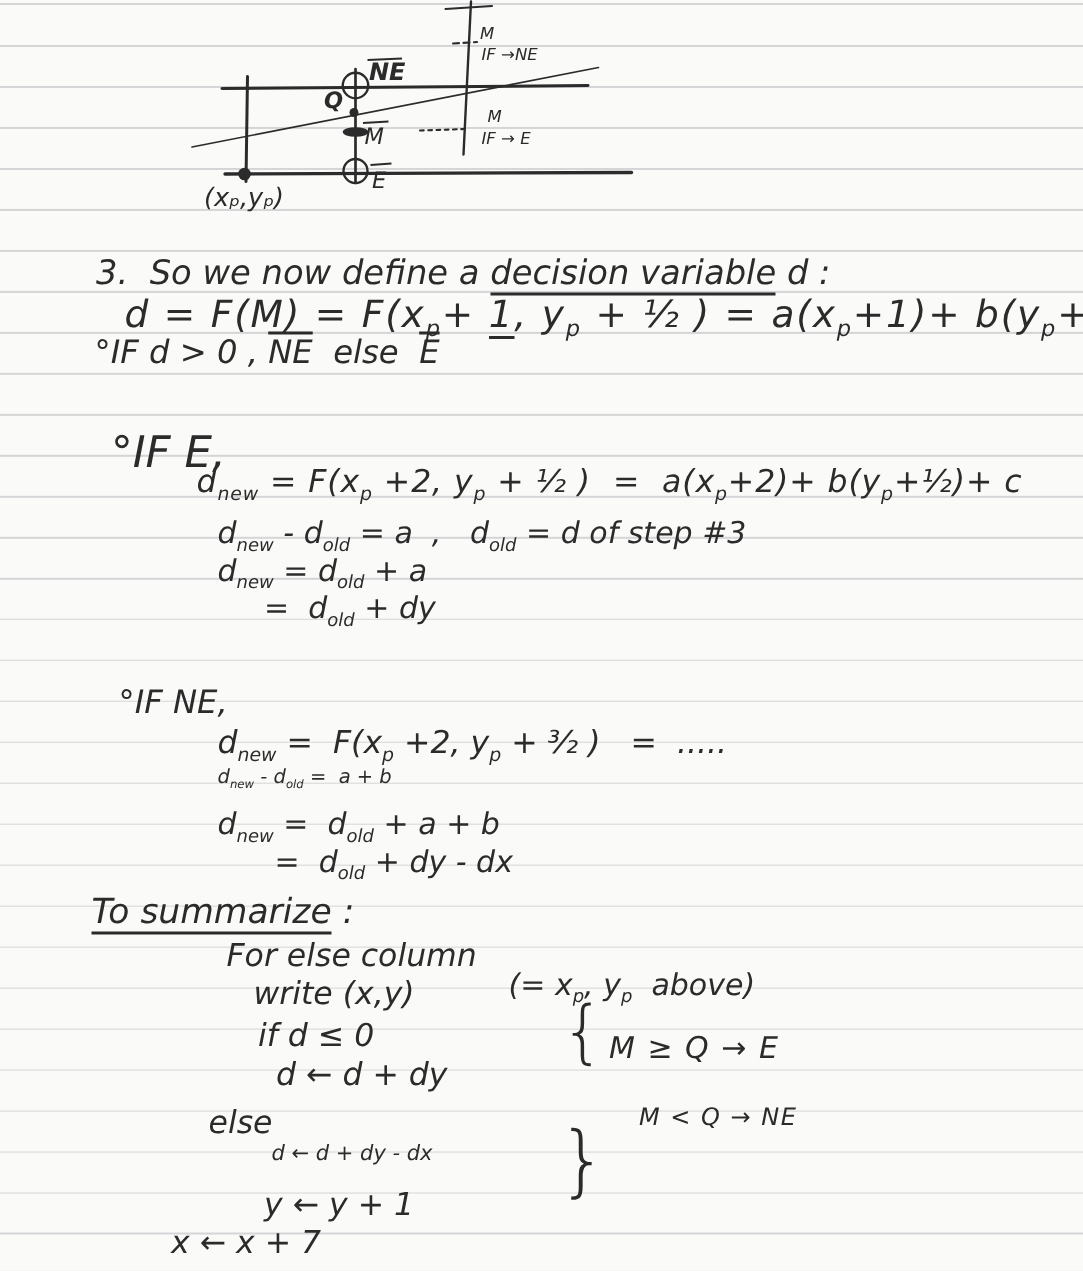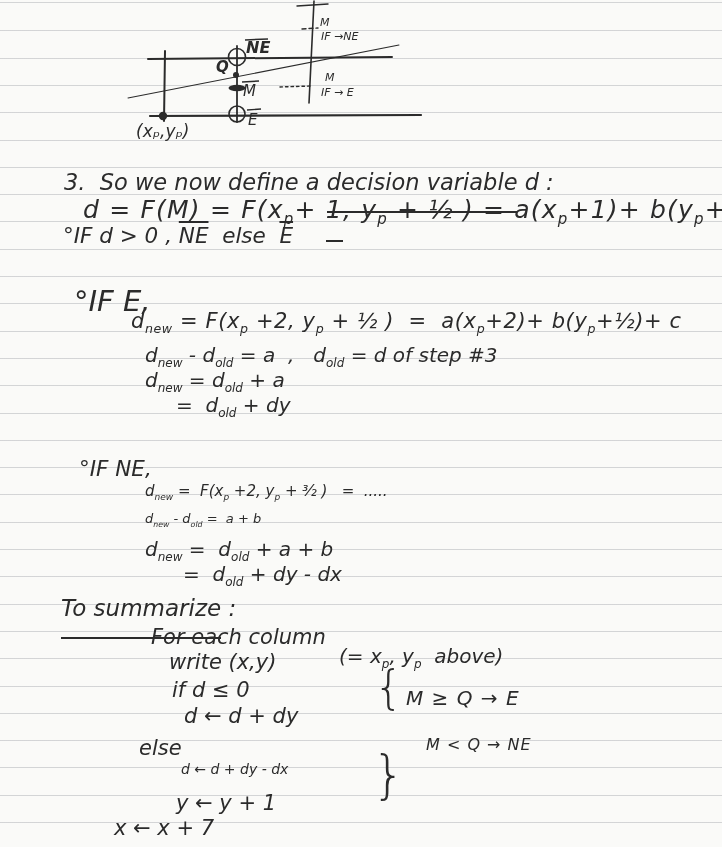--- a/index.html
+++ b/index.html
@@ -25,21 +25,21 @@
     background-position:0 4px;
   }
   .hw{
     position:absolute;
     white-space:pre;
     font-style:italic;
     color:var(--ink);
     line-height:1.15;
   }
   .hw sub{font-size:0.6em;line-height:0;}
-  .u{border-bottom:2.5px solid currentColor;padding-bottom:16px;}
+  .u{border-bottom:2.5px solid currentColor;padding-bottom:0;}
   .vec{text-decoration:overline;text-decoration-thickness:1.5px;}
   .brace{
     position:absolute;
     color:var(--ink);
     font-style:normal;
     font-weight:200;
     line-height:1;
     font-family:"DejaVu Sans",sans-serif;
   }
   svg.diagram{position:absolute;left:0;top:0;}
@@ -93,27 +93,27 @@
   <div class="hw" style="left:83px;top:196px;font-size:25px;letter-spacing:1.2px">d = F(M) = F(x<sub>p</sub>+ <span class="u">1</span>, y<sub>p</sub> + ½ ) = a(x<sub>p</sub>+1)+ b(y<sub>p</sub>+½)+c</div>
   <div class="hw" style="left:63px;top:224px;font-size:21.5px">°IF d &gt; 0 , <span class="vec">NE</span>  else  <span class="vec">E</span></div>
 
   <div class="hw" style="left:74px;top:285px;font-size:29px">°IF E,</div>
   <div class="hw" style="left:131px;top:309px;font-size:21px;letter-spacing:0.6px">d<sub>new</sub> = F(x<sub>p</sub> +2, y<sub>p</sub> + ½ )  =  a(x<sub>p</sub>+2)+ b(y<sub>p</sub>+½)+ c</div>
   <div class="hw" style="left:145px;top:344px;font-size:20px">d<sub>new</sub> - d<sub>old</sub> = a  ,   d<sub>old</sub> = d of step #3</div>
   <div class="hw" style="left:145px;top:369px;font-size:20px">d<sub>new</sub> = d<sub>old</sub> + a</div>
   <div class="hw" style="left:176px;top:394px;font-size:20px">=  d<sub>old</sub> + dy</div>
 
   <div class="hw" style="left:79px;top:457px;font-size:21.5px">°IF NE,</div>
-  <div class="hw" style="left:145px;top:483px;font-size:15px">d<sub>new</sub> =  F(x<sub>p</sub> +2, y<sub>p</sub> + ³⁄₂ )   =  .....</div>
+  <div class="hw" style="left:145px;top:483px;font-size:21px">d<sub>new</sub> =  F(x<sub>p</sub> +2, y<sub>p</sub> + ³⁄₂ )   =  .....</div>
   <div class="hw" style="left:145px;top:512px;font-size:13px">d<sub>new</sub> - d<sub>old</sub> =  a + b</div>
   <div class="hw" style="left:183px;top:563px;font-size:20px">=  d<sub>old</sub> + dy - dx</div>
   <div class="hw" style="left:145px;top:538px;font-size:20px">d<sub>new</sub> =  d<sub>old</sub> + a + b</div>
 
   <div class="hw" style="left:61px;top:595px;font-size:23px"><span class="u">To summarize</span> :</div>
-  <div class="hw" style="left:151px;top:625px;font-size:21px">For each column</div>
+  <div class="hw" style="left:151px;top:625px;font-size:21px">For else column</div>
   <div class="hw" style="left:339px;top:645px;font-size:20px">(= x<sub>p</sub>, y<sub>p</sub>  above)</div>
   <div class="hw" style="left:169px;top:650px;font-size:21px">write (x,y)</div>
   <div class="hw" style="left:172px;top:678px;font-size:21px">if d ≤ 0</div>
   <div class="hw" style="left:184px;top:704px;font-size:21px">d ← d + dy</div>
   <div class="hw" style="left:139px;top:736px;font-size:21px">else</div>
   <div class="hw" style="left:181px;top:761px;font-size:14px">d ← d + dy - dx</div>
   <div class="hw" style="left:176px;top:791px;font-size:21px">y ← y + 1</div>
   <div class="hw" style="left:114px;top:816px;font-size:21px">x ← x + 7</div>
 
   <div class="brace" style="left:374px;top:664px;font-size:46px">{</div>

